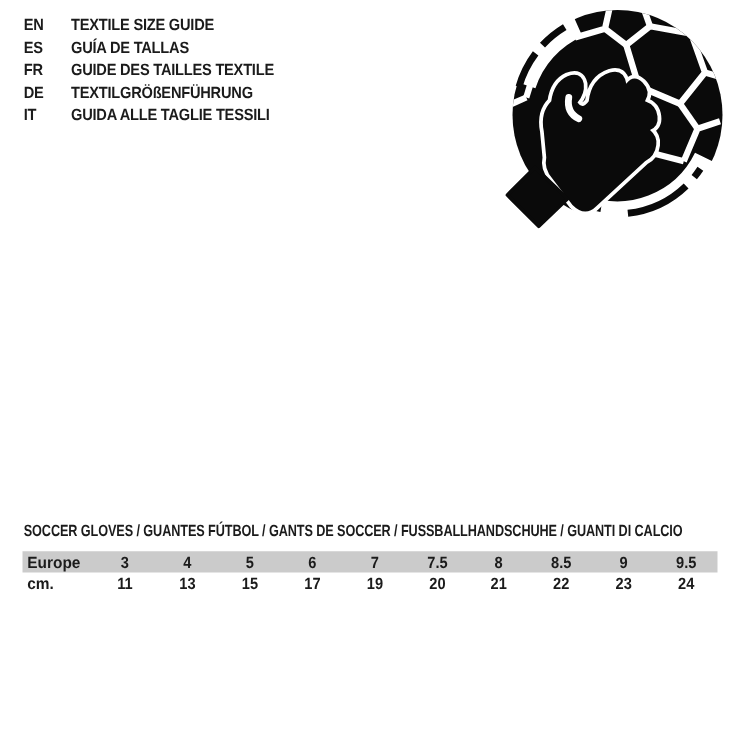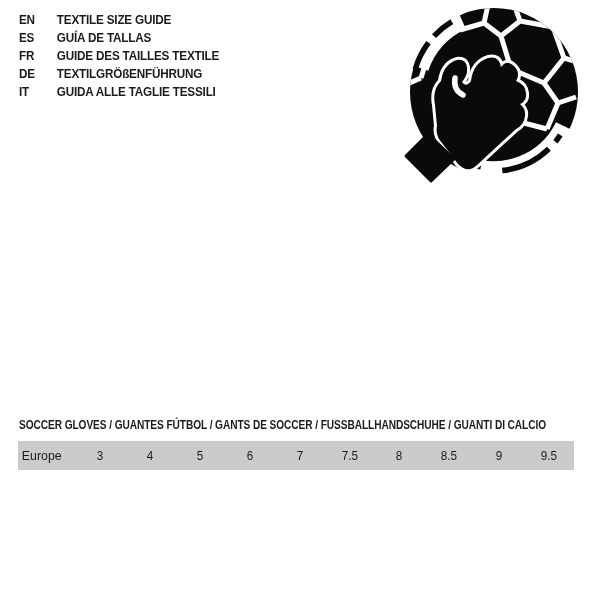--- a/index.html
+++ b/index.html
@@ -19,21 +19,21 @@
   
   .glove-icon{position:absolute;left:398px;top:3px;width:185px;height:185px;}
   
   .tbl-title{
     position:absolute;left:19px;top:417px;height:16px;line-height:16px;
     font-weight:bold;font-size:13px;letter-spacing:-.1px;white-space:nowrap;
     transform:scaleX(.78);transform-origin:0 50%;
   }
   
   .size-table{position:absolute;left:18px;top:441px;width:556px;font-size:13px;}
-  .t-row{display:flex;height:29px;align-items:center;}
+  .t-row{display:flex;height:17px;align-items:center;font-weight:bold;}
   .t-row-header{background:var(--header-row-bg,#cbcbcb);}
   .t-label{flex:0 0 57px;width:57px;padding-left:4px;box-sizing:border-box;
            transform:scaleX(.95);transform-origin:0 50%;white-space:nowrap;}
   .t-cell{flex:1;text-align:center;transform:scaleX(.9);transform-origin:50% 50%;}
 </style>
 </head>
 <body>
 
 <div class="canvas" style="--page-bg: #ffffff; --text-color: #1b1b1b; --icon-color: #0a0a0a; --header-row-bg: #cbcbcb;">
 
@@ -122,15 +122,28 @@
         <span class="t-cell">4</span>
         <span class="t-cell">5</span>
         <span class="t-cell">6</span>
         <span class="t-cell">7</span>
         <span class="t-cell">7.5</span>
         <span class="t-cell">8</span>
         <span class="t-cell">8.5</span>
         <span class="t-cell">9</span>
         <span class="t-cell">9.5</span>
       </div>
+      <div class="t-row">
+        <span class="t-label">cm.</span>
+        <span class="t-cell">11</span>
+        <span class="t-cell">13</span>
+        <span class="t-cell">15</span>
+        <span class="t-cell">17</span>
+        <span class="t-cell">19</span>
+        <span class="t-cell">20</span>
+        <span class="t-cell">21</span>
+        <span class="t-cell">22</span>
+        <span class="t-cell">23</span>
+        <span class="t-cell">24</span>
+      </div>
     </div>
 
 </div>
 
 </body></html>

